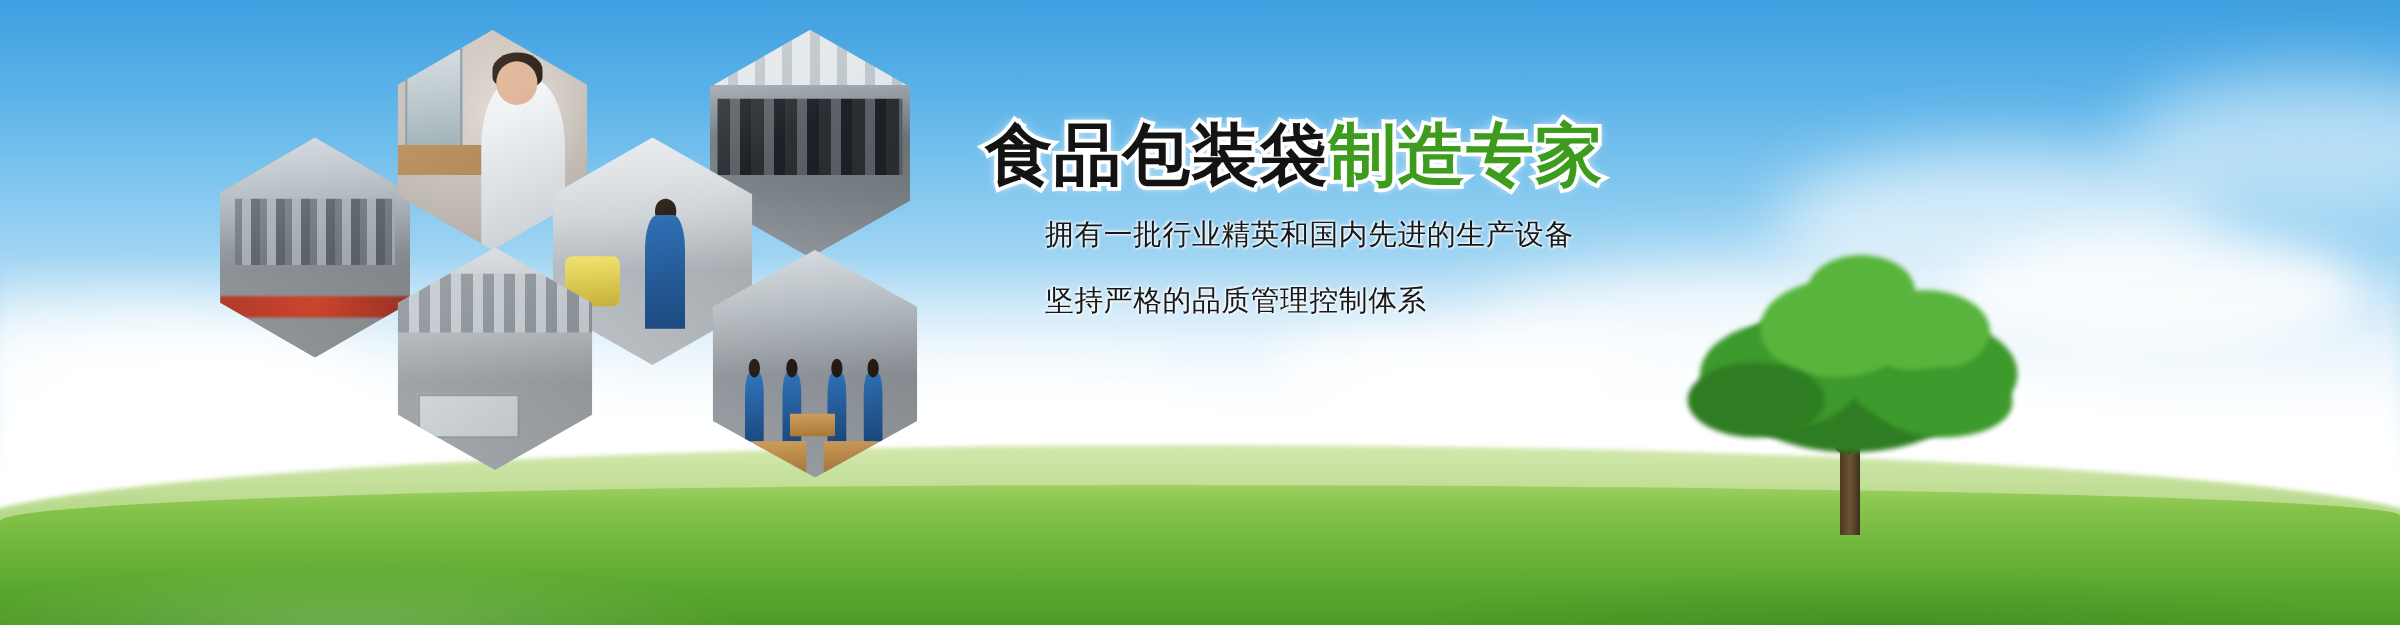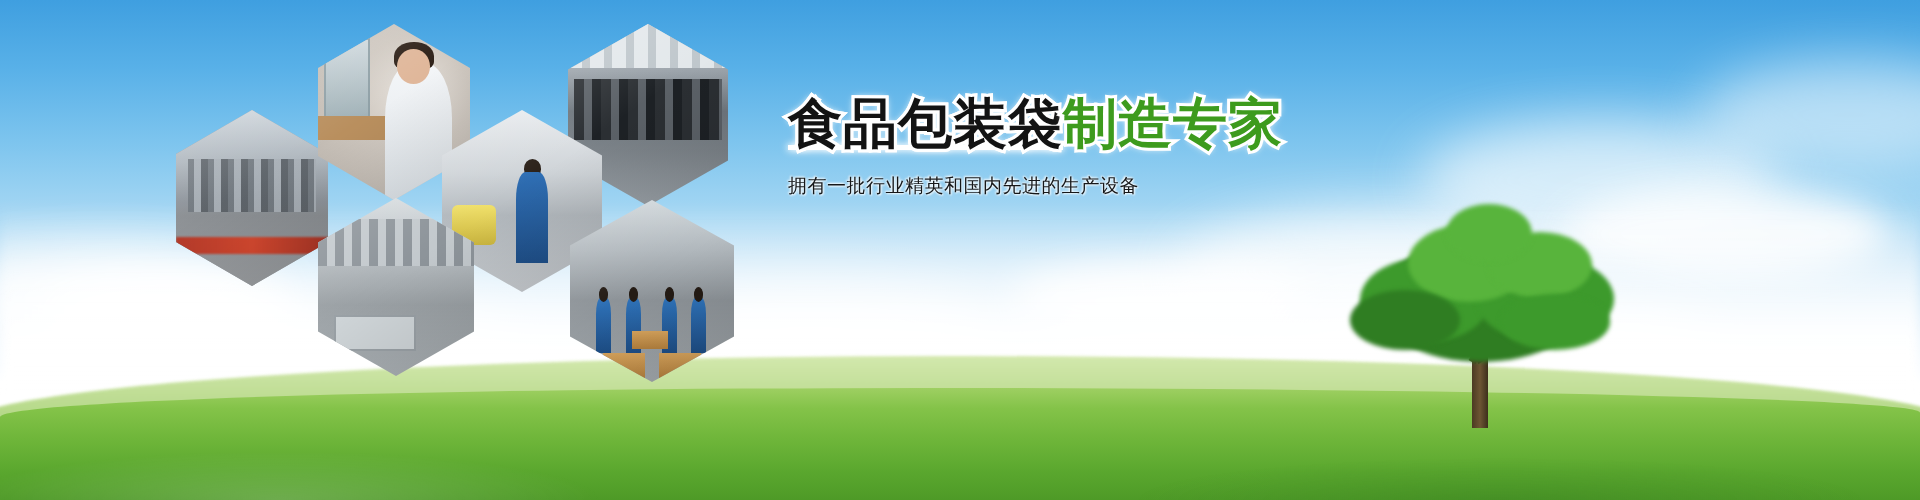--- a/index.html
+++ b/index.html
@@ -186,32 +186,33 @@
   .headline {
     font-family:"DejaVu Sans","Liberation Sans",sans-serif;
     font-size:54px; font-weight:bold; line-height:1.05;
     letter-spacing:1px; white-space:nowrap;
     -webkit-text-stroke:6px #ffffff;
     paint-order:stroke fill;
     text-shadow:
       0 0 6px rgba(255,255,255,.95),
       0 0 10px rgba(255,255,255,.8);
   }
-  .headline .dark { color:#131313;text-decoration:underline; }
+  .headline .dark { color:#131313; }
   .headline .green { color:#3d9b1d; }
 
   .subline {
     margin-top:16px;
-    font-family:Liberation Sans, sans-serif;
-    font-size:19px; color:#16181a; line-height:1.78;
+    font-family:Liberation Mono, monospace;
+    font-size:23px; color:#16181a; line-height:1.78;
     letter-spacing:.5px; white-space:nowrap;
     text-shadow:
       0 0 3px rgba(255,255,255,.95),
       1px 1px 2px rgba(255,255,255,.9),
       -1px -1px 2px rgba(255,255,255,.9);
+    margin-left: 48px;
   }
 </style>
 </head>
 <body>
 
 <div id="banner">
 
   <div>
     <div class="cloudsoft" style="left:-60px;  top:250px; width:340px; height:96px;  opacity:.85;"></div>
     <div class="cloud" style="left:40px;   top:276px; width:260px; height:72px;  opacity:.95;"></div>
@@ -298,15 +299,16 @@
       </div>
       <div class="gloss"></div>
     </div>
   </div>
 
   <div class="textblock">
     <div class="headline">
       <span class="dark">食品包装袋</span><span class="green">制造专家</span>
     </div>
     <div class="subline">拥有一批行业精英和国内先进的生产设备</div>
+    <div class="subline" style="margin-top:12px;">坚持严格的品质管理控制体系</div>
   </div>
 
 </div>
 
 </body></html>

